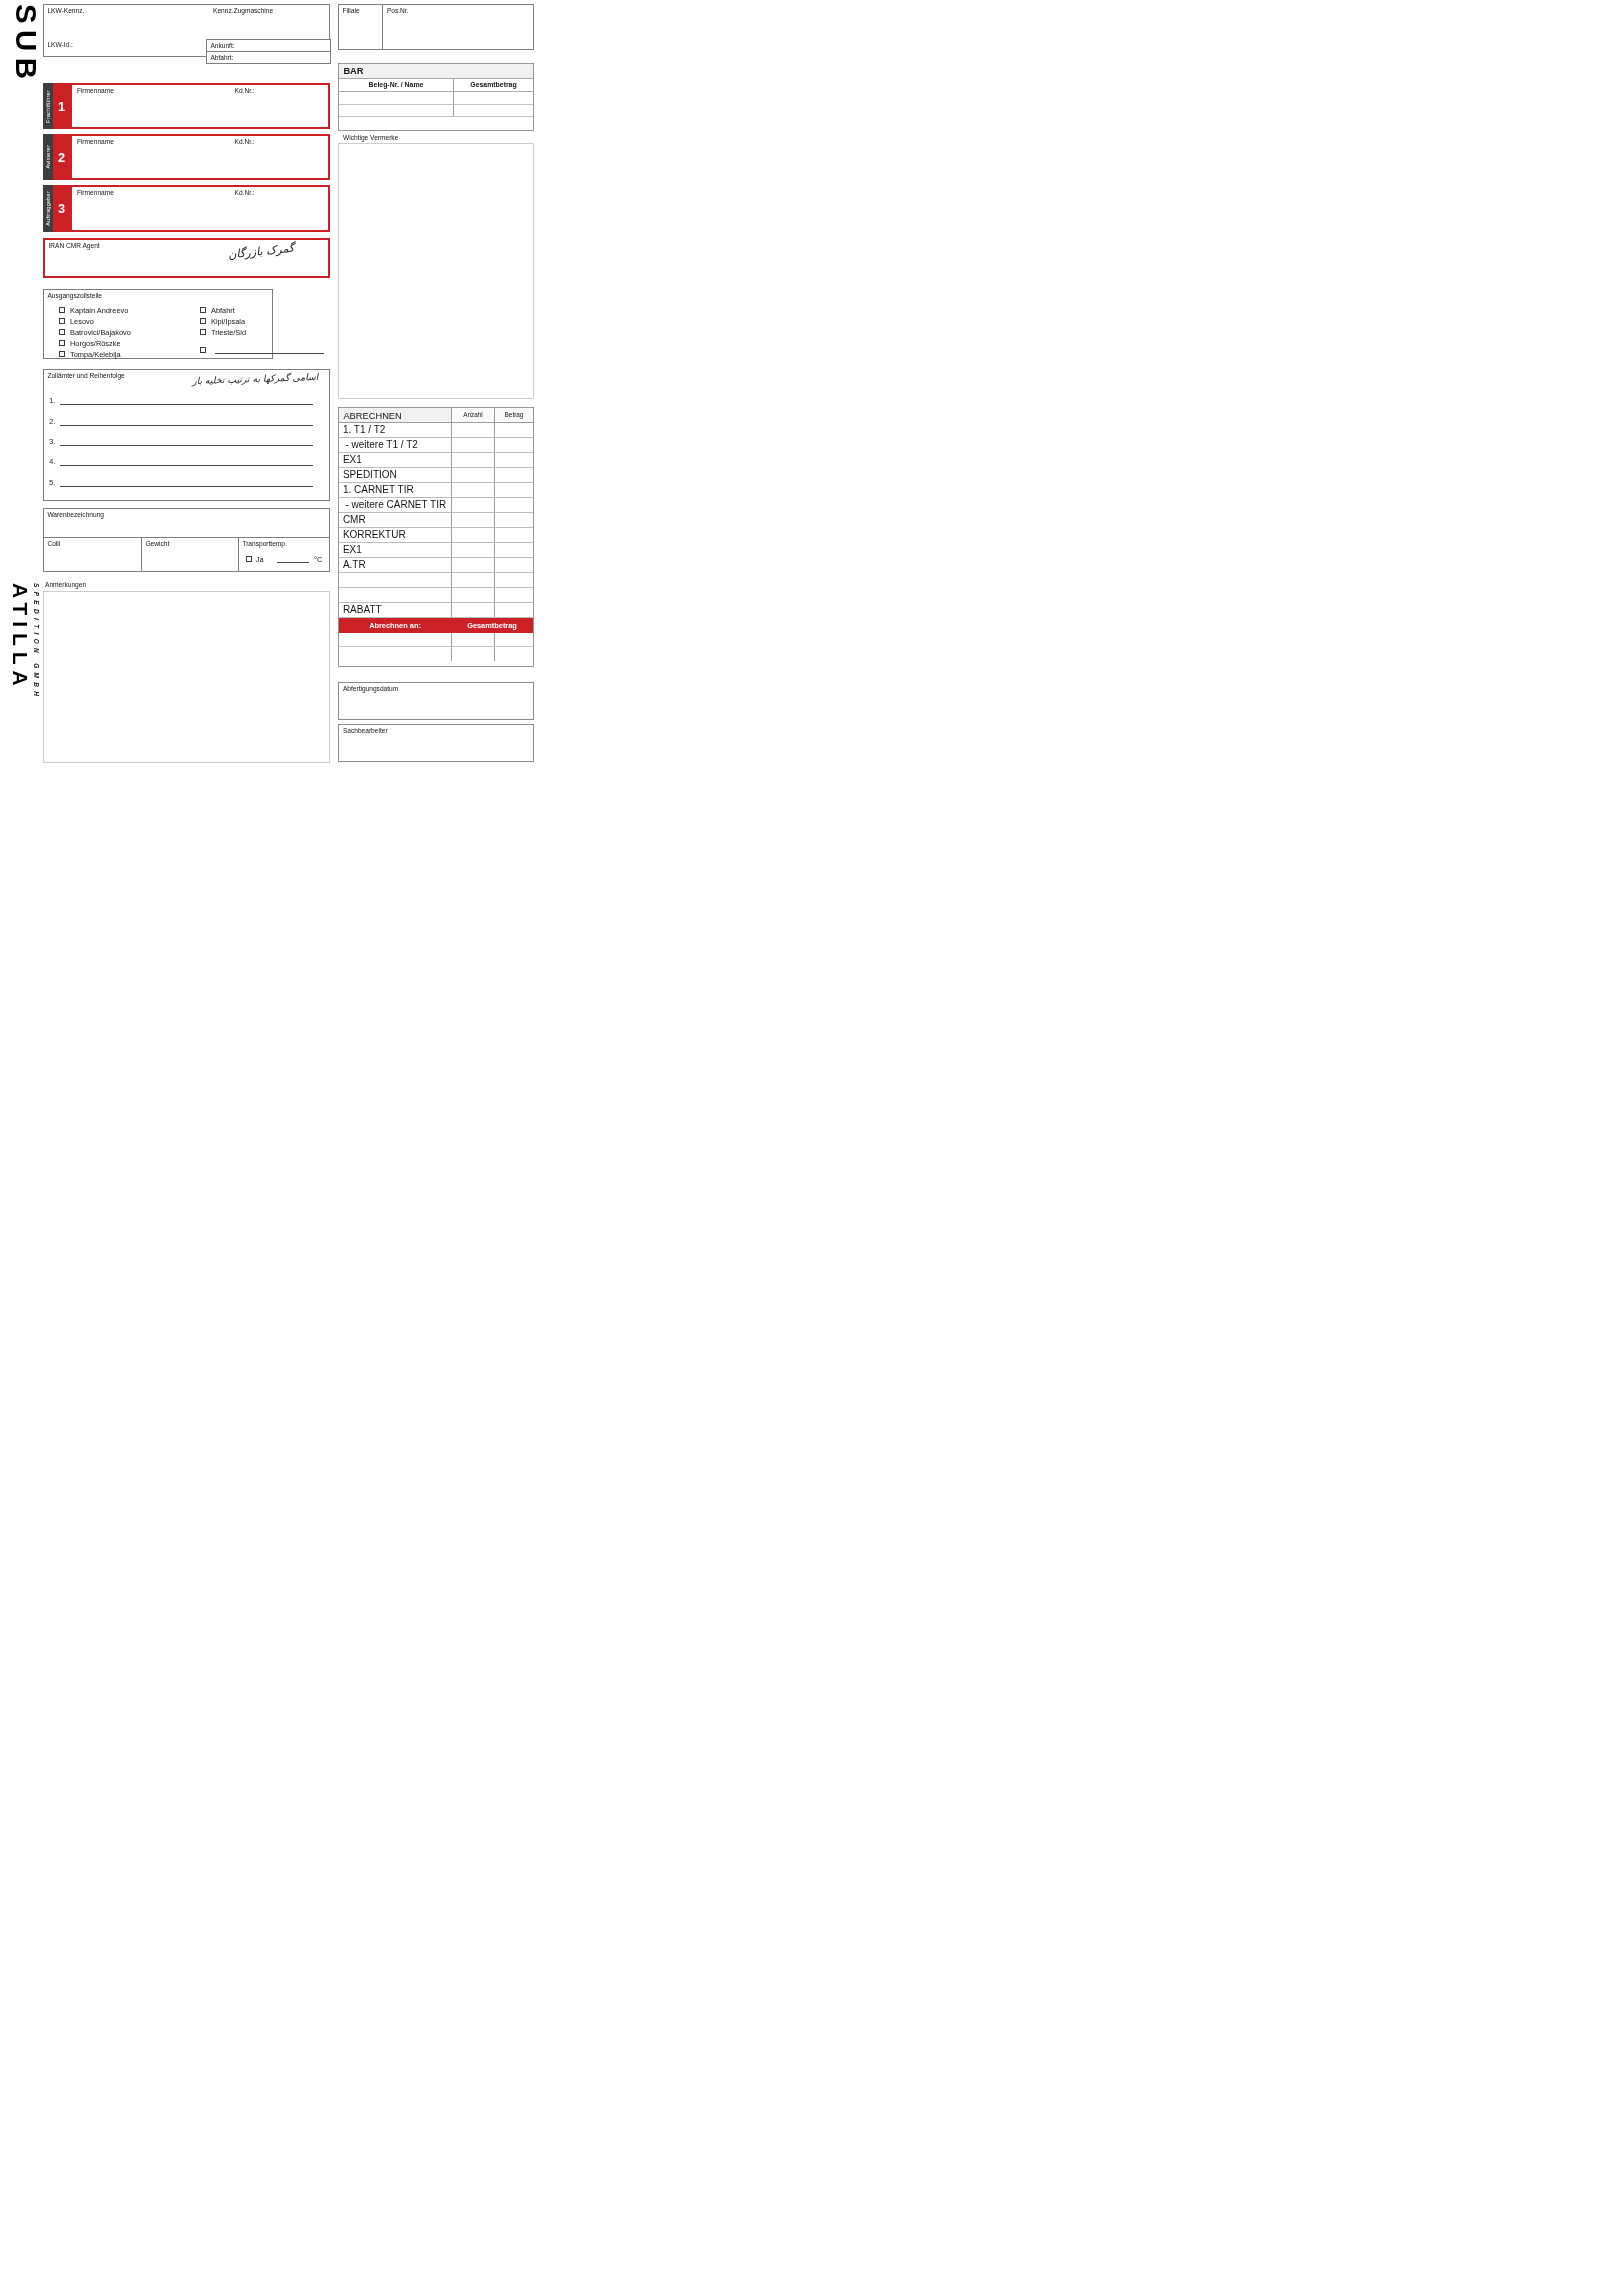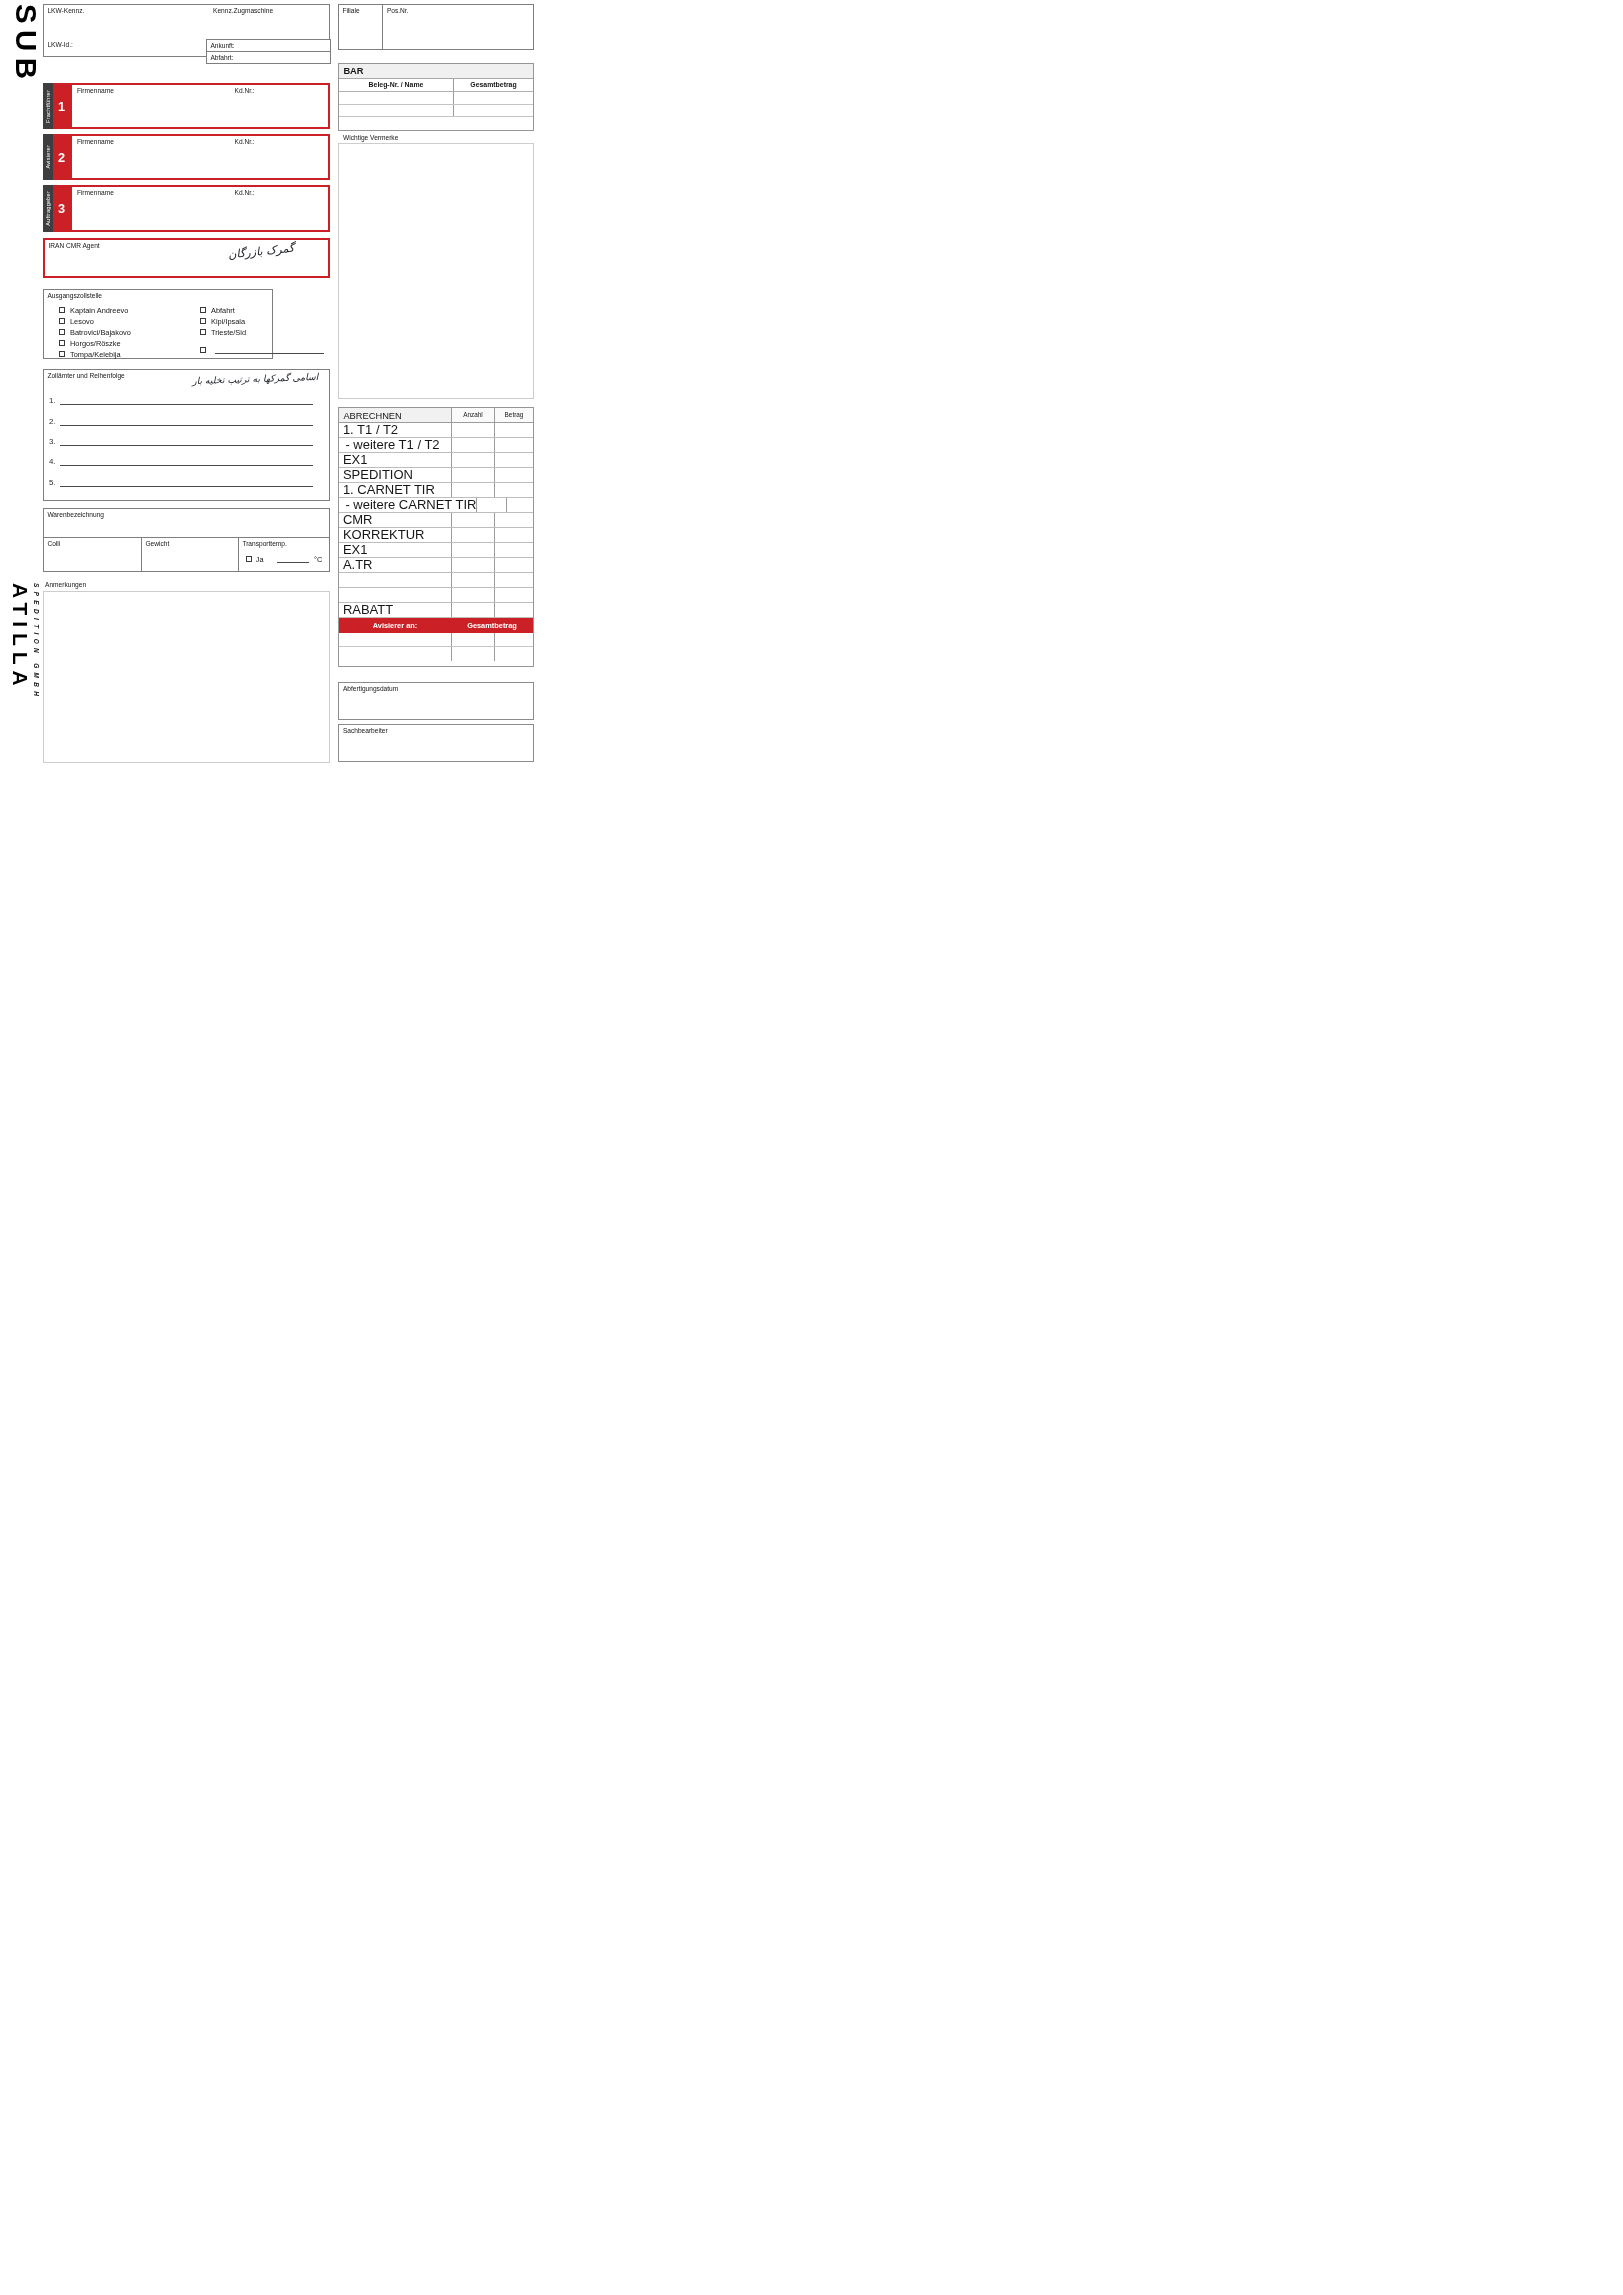--- a/index.html
+++ b/index.html
@@ -35,21 +35,21 @@
   .bh2{width:80px;border-left:0.5px solid #9c9c9c;text-align:center;padding-top:2.5px}
   .bar-row{height:12.8px;display:flex;border-bottom:0.5px solid #c4c4c4}
   .br1{flex:1}
   .br2{width:80px;border-left:0.5px solid #9c9c9c}
   .ab-header{height:14.7px;background:#f1f1f1;display:flex;border-bottom:0.5px solid #9c9c9c}
   .ab-title{flex:1;font-size:9.3px;font-weight:normal;padding:2.5px 0 0 4.4px}
   .ab-hcell{border-left:0.5px solid #9c9c9c;text-align:center;font-size:6.4px;padding-top:3.4px;background:#fafafa}
   .w-anzahl{width:43px}
   .w-betrag{width:39px}
   .ab-row{height:15px;display:flex;border-bottom:0.5px solid #bdbdbd}
-  .ab-row .c1{flex:1;font-size:13px;line-height:14.2px;padding-left:3.9px;white-space:nowrap}
+  .ab-row .c1{flex:1;font-size:10px;line-height:14.2px;padding-left:3.9px;white-space:nowrap}
   .ab-row .c1.indent{padding-left:6.4px}
   .ab-row .c2{width:43px;border-left:0.5px solid #9c9c9c}
   .ab-row .c3{width:39px;border-left:0.5px solid #9c9c9c}
   .ab-row.blank2{height:14.2px;border-bottom:0.5px solid #c6c6c6}
   .ab-red{height:15px;display:flex;background:var(--red);color:#fff;font-weight:bold}
   .ab-red .rl{flex:1;text-align:center;line-height:15px;font-size:7.4px}
   .ab-red .rr{width:82px;text-align:center;line-height:15px;font-size:7.4px}
   .m-cell{position:relative;border-left:0.7px solid #7e7e7e;height:100%}
   .m-cell.first{border-left:none}
   .gray2{position:absolute;border:1.2px solid #8b8b8b;background:#fff}
@@ -279,21 +279,21 @@
       <div class="c2"></div>
         <div class="c3"></div>
     </div>
     <div class="ab-row">
       <div class="c1">RABATT</div>
       <div class="c2"></div>
         <div class="c3"></div>
     </div>
 
     <div class="ab-red">
-      <div class="rl">Avisierer an:</div>
+      <div class="rl">Abrechnen an:</div>
       <div class="rr">Gesamtbetrag</div>
     </div>
 
     <div class="ab-row blank2">
       <div class="c1"></div>
       <div class="c2"></div>
         <div class="c3"></div>
     </div>
     <div class="ab-row blank2" style="border-bottom:none">
       <div class="c1"></div>

